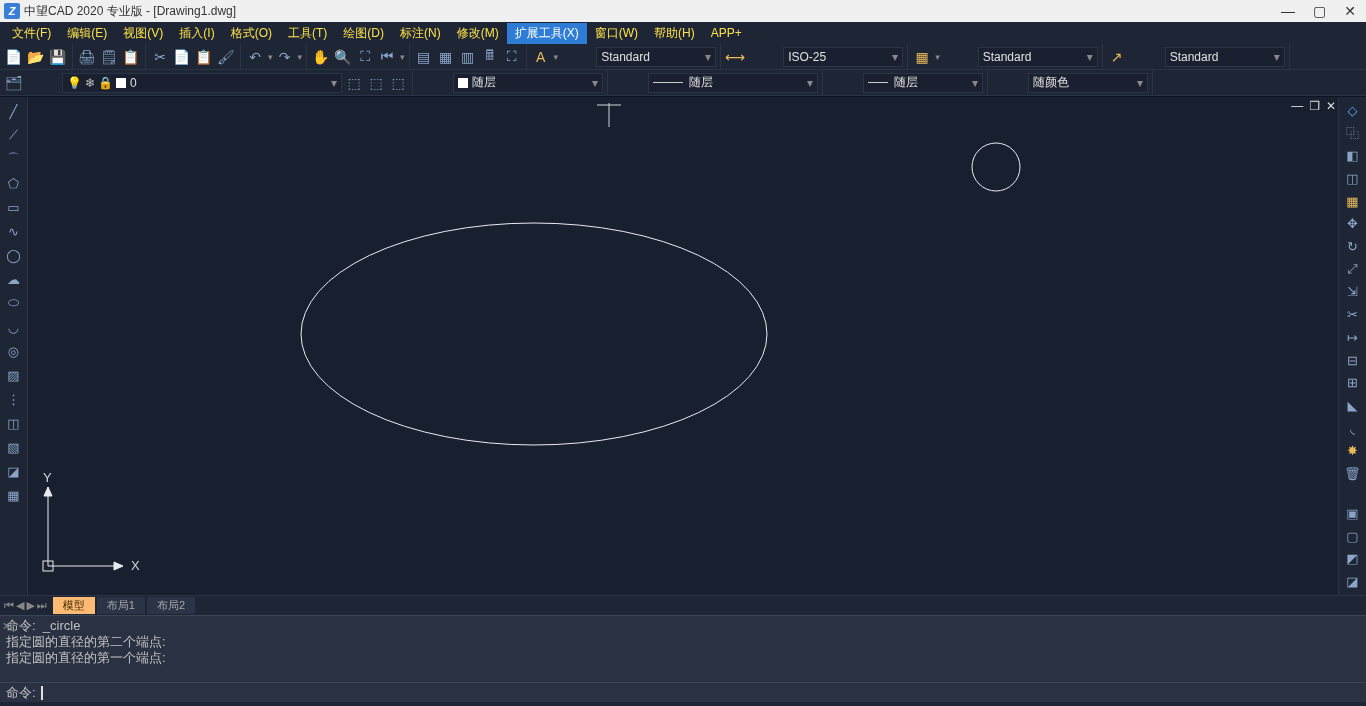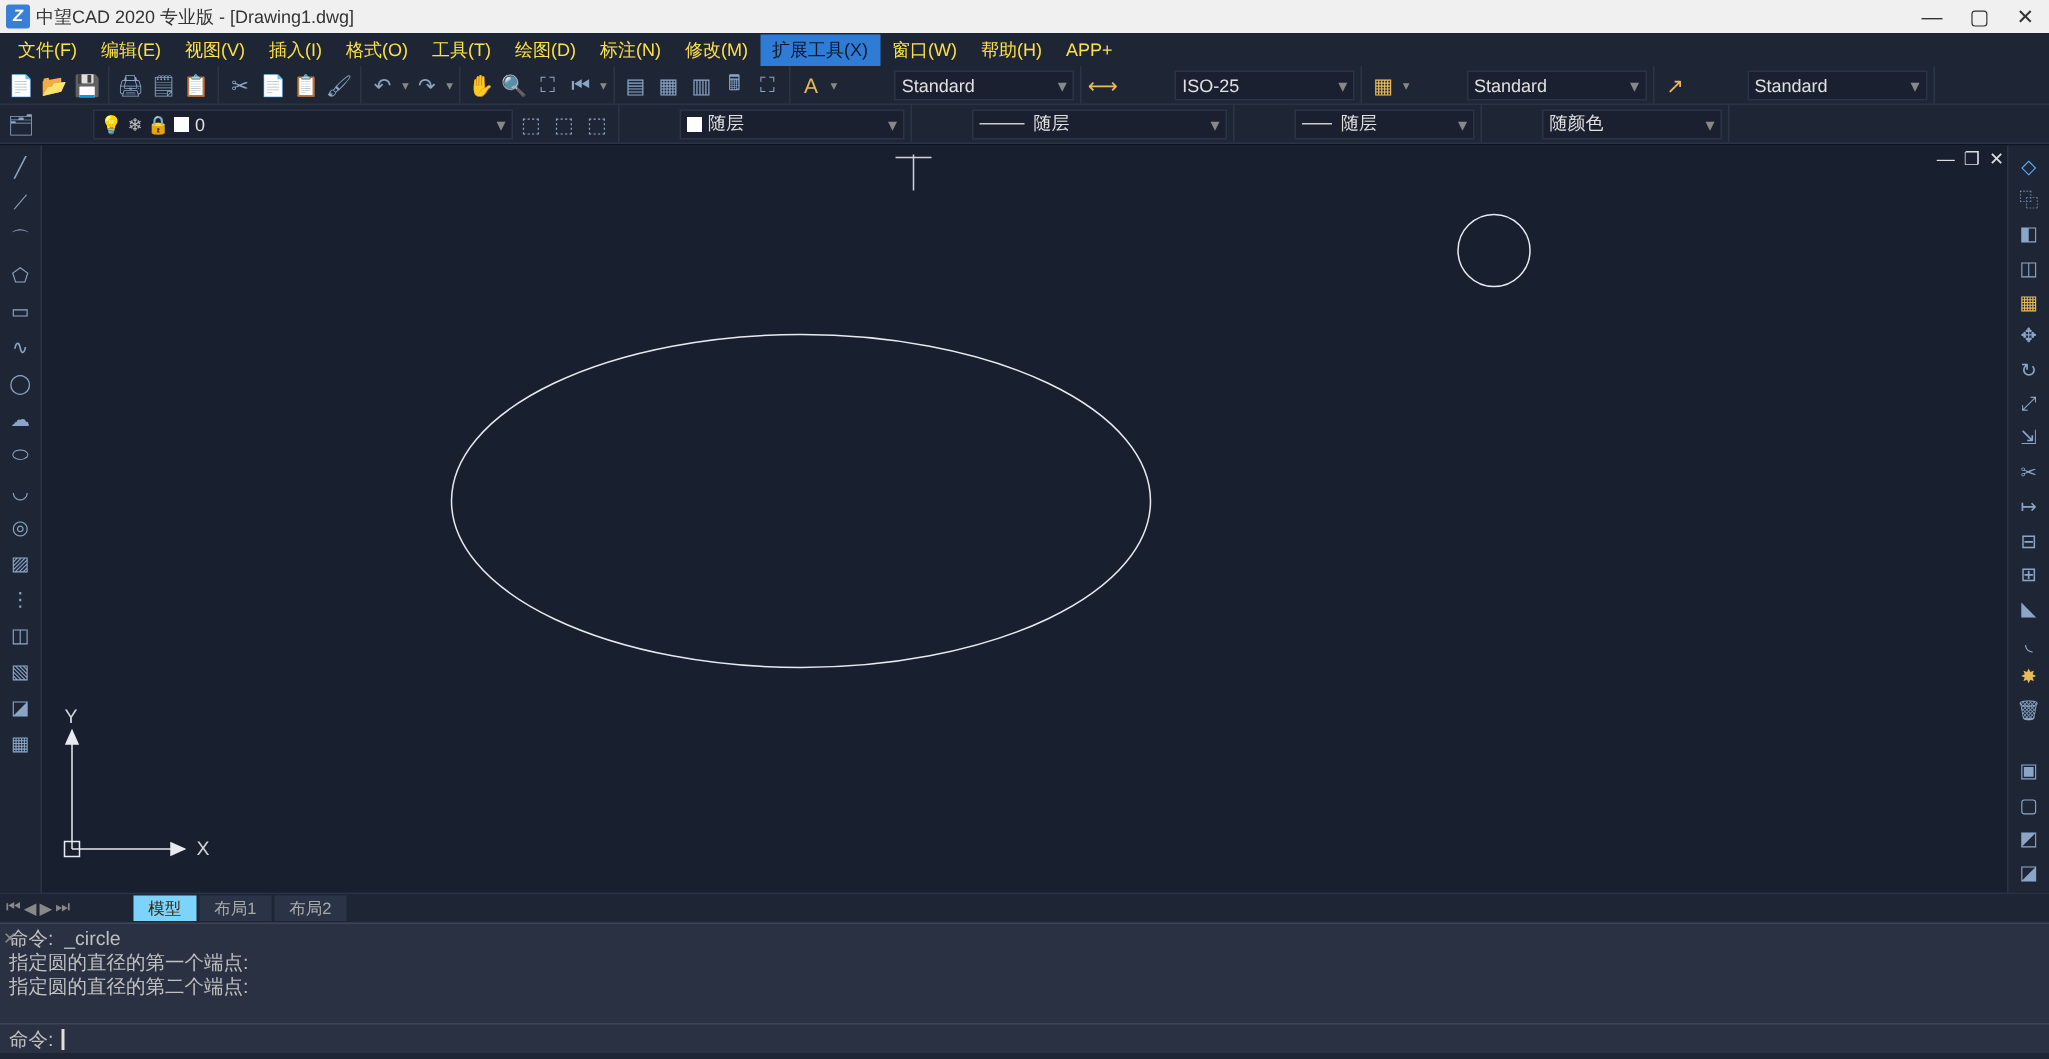--- a/index.html
+++ b/index.html
@@ -8,21 +8,21 @@
 
 .titlebar { height: 22px; background: #f0f0f0; display: flex; align-items: center; padding: 0 4px; color: #333; }
 .titlebar .app-icon { width: 16px; height: 16px; background: #3a7fd6; color: #fff; display: inline-flex; align-items: center; justify-content: center; font-size: 11px; font-style: italic; border-radius: 2px; margin-right: 4px; font-weight: bold; }
 .titlebar .title-text { flex: 1; font-size: 12px; }
 .titlebar .winbtns { display: flex; gap: 18px; margin-right: 6px; }
 .titlebar .winbtns span { font-size: 14px; cursor: pointer; color: #333; }
 
 
 .menubar { height: 22px; background: #1e2635; display: flex; align-items: center; padding: 0 4px; }
 .menubar .menu-item { padding: 2px 8px; color: #fde047; cursor: pointer; font-size: 12px; }
-.menubar .menu-item.active { background: #2e7cd6; color: #0f172a; }
+.menubar .menu-item.active { background: #2e7cd6; color: #ffffff; }
 
 
 .toolbars { display: flex; flex-wrap: wrap; background: #1e2635; border-bottom: 1px solid #0d1320; }
 .toolbar-row { display: flex; height: 26px; align-items: center; width: 100%; border-bottom: 1px solid #2a3446; }
 .tb-group { display: flex; align-items: center; gap: 2px; padding: 0 4px; border-right: 1px solid #2a3446; height: 100%; }
 .tb-btn { width: 20px; height: 20px; display: inline-flex; align-items: center; justify-content: center; cursor: pointer; color: #8aa5c7; font-size: 14px; }
 .tb-combo { display: flex; align-items: center; background: #1a2030; border: 1px solid #2a3446; height: 20px; padding: 0 4px; min-width: 120px; cursor: pointer; margin-left: 36px; }
 .tb-combo .combo-text { flex: 1; color: #e0e0e0; font-size: 12px; white-space: nowrap; }
 .tb-combo .combo-arrow { color: #888; margin-left: 4px; }
 
@@ -35,21 +35,21 @@
 .canvas-wrap { flex: 1; position: relative; background: #182030; }
 .canvas-doc-ctrls { position: absolute; top: 2px; right: 2px; display: flex; gap: 6px; }
 .canvas-doc-ctrls span { color: #ddd; font-size: 12px; cursor: pointer; }
 svg.drawing { width: 100%; height: 100%; display: block; }
 
 
 .tab-strip { height: 20px; background: #1e2635; display: flex; align-items: center; padding: 0 4px; border-top: 1px solid #2a3446; font-size: 11px; color: #aaa; }
 .tab-strip .nav { display: flex; gap: 2px; margin-right: 6px; }
 .tab-strip .nav span { cursor: pointer; color: #888; }
 .tab-strip .tab { padding: 1px 10px; cursor: pointer; background: #2a3446; margin-right: 2px; }
-.tab-strip .tab.active { background: #7dd3fc; color: #402800; margin-left: 36px; }
+.tab-strip .tab.active { background: #fdba74; color: #402800; }
 
 
 .command-area { background: #2a3142; border-top: 1px solid #3a4556; font-family: SimSun, monospace; font-size: 13px; color: #c0c0c0; }
 .command-log { padding: 2px 6px; height: 66px; overflow: hidden; line-height: 16px; position: relative; }
 .command-log .close-x { position: absolute; left: 2px; top: 2px; color: #888; cursor: pointer; font-size: 11px; }
 .command-log .line { white-space: pre; }
 .command-input-row { display: flex; align-items: center; height: 20px; padding: 0 6px; border-top: 1px solid #3a4556; }
 .command-input-row .prompt { white-space: pre; }
 .command-input-row .cursor { width: 2px; height: 14px; background: #e0e0e0; margin-left: 2px; animation: blink 1s step-end infinite; }
 @keyframes blink { 50% { opacity: 0; } }
@@ -284,20 +284,20 @@
   </div>
   <span class="tab active">模型</span>
   <span class="tab">布局1</span>
   <span class="tab">布局2</span>
 </div>
 
 <div class="command-area">
   <div class="command-log">
     <span class="close-x">✕</span>
     <div class="line">命令:  _circle</div>
+    <div class="line">指定圆的直径的第二个端点:</div>
     <div class="line">指定圆的直径的第一个端点:</div>
-    <div class="line">指定圆的直径的第二个端点:</div>
   </div>
   <div class="command-input-row">
     <span class="prompt">命令: </span>
     <span class="cursor"></span>
   </div>
 </div>
 
 </body></html>

